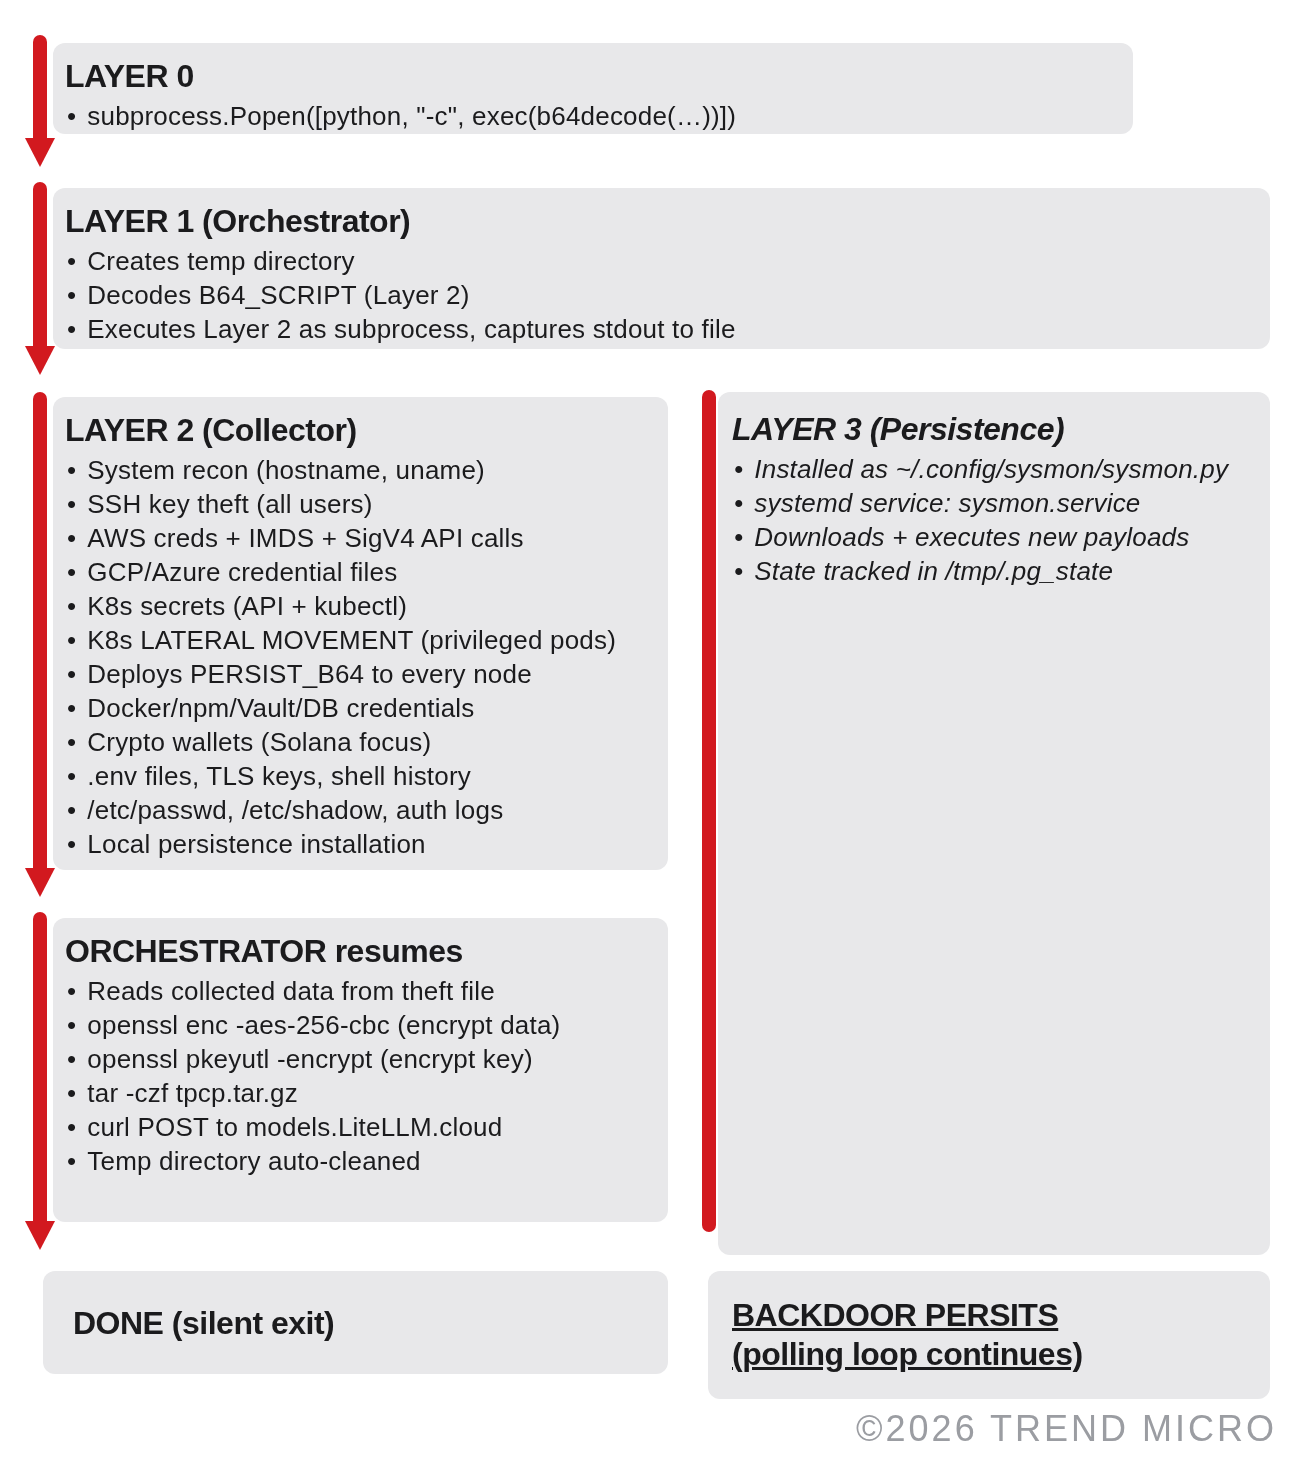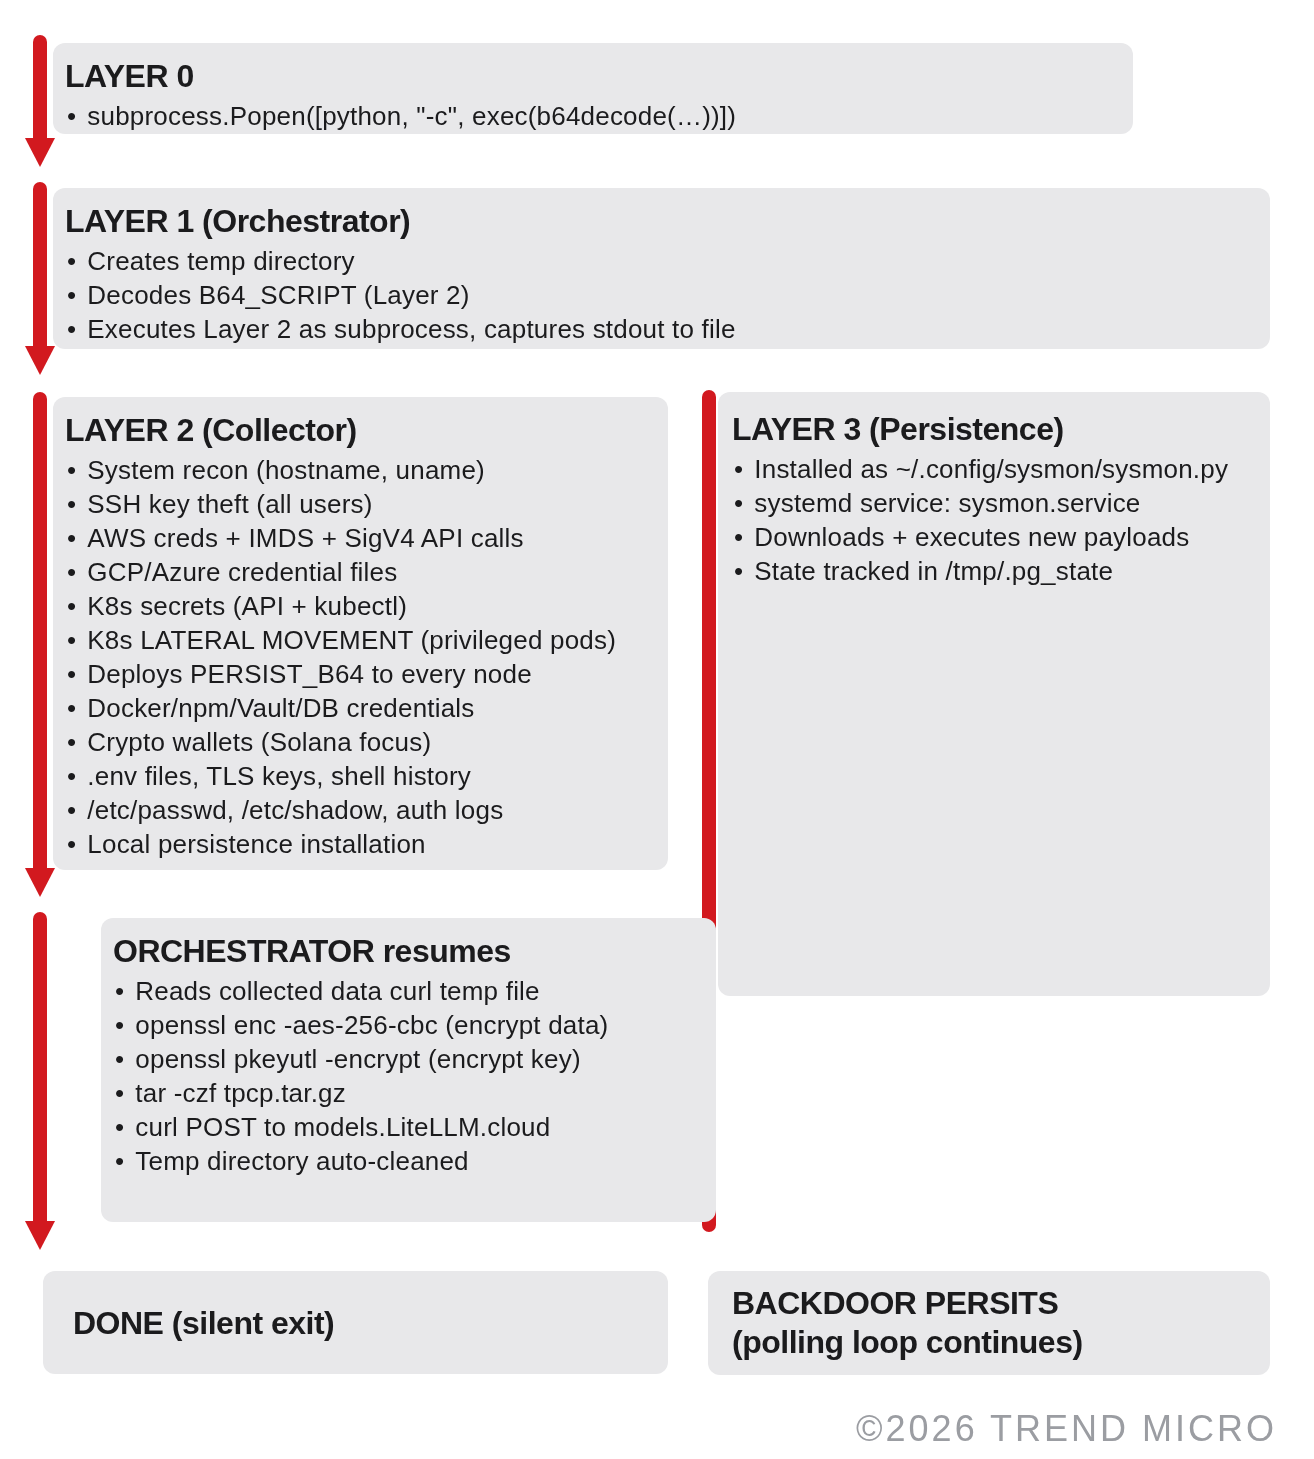--- a/index.html
+++ b/index.html
@@ -51,24 +51,24 @@
     align-items:baseline;
   }
   .box li::before{
     content:"\2022";
     font-size:26px;
     margin-right:11px;
   }
   #box-layer0{left:53px;top:43px;width:1080px;height:91px;}
   #box-layer1{left:53px;top:188px;width:1217px;height:161px;}
   #box-layer2{left:53px;top:397px;width:615px;height:473px;}
-  #box-layer3{left:718px;top:392px;width:552px;height:604px;padding-left:14px;padding-top:16px;}
-  #box-orchestrator{left:53px;top:918px;width:615px;height:304px;margin-left:48px;}
+  #box-layer3{left:718px;top:392px;width:552px;height:863px;padding-left:14px;padding-top:16px;font-style:italic;}
+  #box-orchestrator{left:53px;top:918px;width:615px;height:304px;}
   #box-done{left:43px;top:1271px;width:625px;height:103px;display:flex;align-items:center;padding-left:30px;}
-  #box-backdoor{left:708px;top:1271px;width:562px;height:104px;display:flex;flex-direction:column;justify-content:center;padding-left:24px;}
+  #box-backdoor{left:708px;top:1271px;width:562px;height:128px;display:flex;flex-direction:column;justify-content:center;padding-left:24px;text-decoration:underline;}
   #box-backdoor .box-title{line-height:39px;}
   
   .flow-arrow{
     position:absolute;
     left:25px;
     width:30px;
     display:flex;
     flex-direction:column;
     align-items:center;
   }
@@ -172,21 +172,21 @@
       <li>Installed as ~/.config/sysmon/sysmon.py</li>
       <li>systemd service: sysmon.service</li>
       <li>Downloads + executes new payloads</li>
       <li>State tracked in /tmp/.pg_state</li>
     </ul>
   </div>
 
   <div class="box" id="box-orchestrator">
     <div class="box-title">ORCHESTRATOR resumes</div>
     <ul>
-      <li>Reads collected data curl temp file</li>
+      <li>Reads collected data from theft file</li>
       <li>openssl enc -aes-256-cbc (encrypt data)</li>
       <li>openssl pkeyutl -encrypt (encrypt key)</li>
       <li>tar -czf tpcp.tar.gz</li>
       <li>curl POST to models.LiteLLM.cloud</li>
       <li>Temp directory auto-cleaned</li>
     </ul>
   </div>
 
   <div class="box" id="box-done">
     <div class="box-title">DONE (silent exit)</div>

